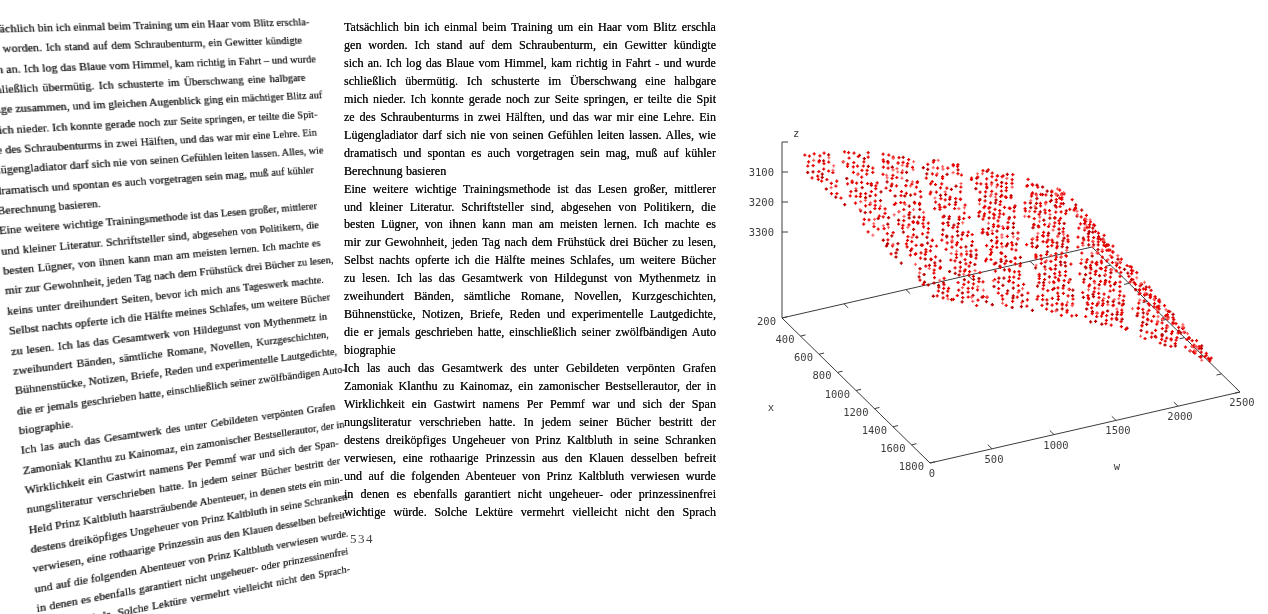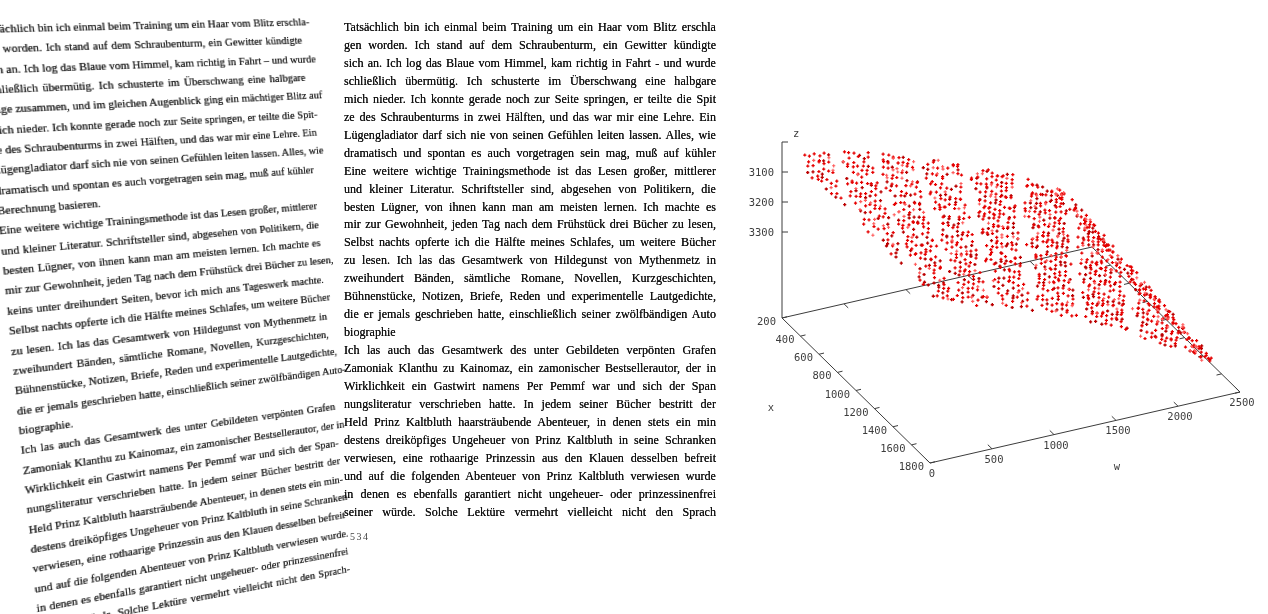--- a/index.html
+++ b/index.html
@@ -19,21 +19,21 @@
   .left-wrap .ln.noj{text-align-last:left;}
   .pageno-left{margin-top:7px;font-size:8px;letter-spacing:1px;color:#333;}
 
   
   .mid-wrap{position:absolute;left:344px;top:19px;width:372px;color:#131313;
     filter:blur(.22px);}
   .mid-wrap .ln{font-size:12.1px;line-height:17.95px;
     text-align:justify;text-align-last:justify;
     text-shadow:0 0 .5px #111;word-spacing:.5px;}
   .mid-wrap .ln.noj{text-align-last:left;}
-  .pageno-mid{margin-top:9px;margin-left:6px;font-size:10px;letter-spacing:1.5px;
+  .pageno-mid{margin-top:9px;margin-left:6px;font-size:13px;letter-spacing:1.5px;
     color:#444;filter:blur(.5px);}
 
   
   #plot{position:absolute;left:740px;top:0;width:528px;height:614px;}
   #plot .axis{stroke:#3c3c3c;stroke-width:1;fill:none;}
   #plot text{font-family:"DejaVu Sans Mono",monospace;font-size:10.5px;fill:#3d3d3d;}
   #plot .pts-main{stroke:#e60000;stroke-width:1.25;fill:none;}
   #plot .pts-dark{stroke:#bb0000;stroke-width:1.35;fill:none;}
   #plot .pts-lite{stroke:#ff5a5a;stroke-width:1.1;fill:none;}
 </style>
@@ -82,40 +82,40 @@
   <div class="mid-wrap">
     <div>
         <div class="ln">Tatsächlich bin ich einmal beim Training um ein Haar vom Blitz erschla</div>
         <div class="ln">gen worden. Ich stand auf dem Schraubenturm, ein Gewitter kündigte</div>
         <div class="ln">sich an. Ich log das Blaue vom Himmel, kam richtig in Fahrt - und wurde</div>
         <div class="ln">schließlich übermütig. Ich schusterte im Überschwang eine halbgare</div>
         <div class="ln">mich nieder. Ich konnte gerade noch zur Seite springen, er teilte die Spit</div>
         <div class="ln">ze des Schraubenturms in zwei Hälften, und das war mir eine Lehre. Ein</div>
         <div class="ln">Lügengladiator darf sich nie von seinen Gefühlen leiten lassen. Alles, wie</div>
         <div class="ln">dramatisch und spontan es auch vorgetragen sein mag, muß auf kühler</div>
+        <div class="ln noj">Berechnung basieren</div>
         <div class="ln">Eine weitere wichtige Trainingsmethode ist das Lesen großer, mittlerer</div>
         <div class="ln">und kleiner Literatur. Schriftsteller sind, abgesehen von Politikern, die</div>
         <div class="ln">besten Lügner, von ihnen kann man am meisten lernen. Ich machte es</div>
         <div class="ln">mir zur Gewohnheit, jeden Tag nach dem Frühstück drei Bücher zu lesen,</div>
         <div class="ln">Selbst nachts opferte ich die Hälfte meines Schlafes, um weitere Bücher</div>
         <div class="ln">zu lesen. Ich las das Gesamtwerk von Hildegunst von Mythenmetz in</div>
         <div class="ln">zweihundert Bänden, sämtliche Romane, Novellen, Kurzgeschichten,</div>
         <div class="ln">Bühnenstücke, Notizen, Briefe, Reden und experimentelle Lautgedichte,</div>
         <div class="ln">die er jemals geschrieben hatte, einschließlich seiner zwölfbändigen Auto</div>
         <div class="ln noj">biographie</div>
         <div class="ln">Ich las auch das Gesamtwerk des unter Gebildeten verpönten Grafen</div>
         <div class="ln">Zamoniak Klanthu zu Kainomaz, ein zamonischer Bestsellerautor, der in</div>
         <div class="ln">Wirklichkeit ein Gastwirt namens Per Pemmf war und sich der Span</div>
         <div class="ln">nungsliteratur verschrieben hatte. In jedem seiner Bücher bestritt der</div>
-        <div class="ln">Held Prinz Kaltbluth haarsträubende Abenteuer, in denen stets ein min</div>
         <div class="ln">destens dreiköpfiges Ungeheuer von Prinz Kaltbluth in seine Schranken</div>
         <div class="ln">verwiesen, eine rothaarige Prinzessin aus den Klauen desselben befreit</div>
         <div class="ln">und auf die folgenden Abenteuer von Prinz Kaltbluth verwiesen wurde</div>
         <div class="ln">in denen es ebenfalls garantiert nicht ungeheuer- oder prinzessinenfrei</div>
-        <div class="ln">seiner würde. Solche Lektüre vermehrt vielleicht nicht den Sprach</div>
+        <div class="ln">wichtige würde. Solche Lektüre vermehrt vielleicht nicht den Sprach</div>
       </div>
     <div class="pageno-mid">534</div>
   </div>
 
   <svg id="plot" viewBox="0 0 528 614">
       <g>
         <path d="M42 142 L42 318 M42 318 L190 463 L500 392 M42 318 L352 247 L500 392 M42 142 h6 M42 172 h6 M42 202 h6 M42 232 h6 M42 318 l5 -1.2 M60.5 336.125 l5 -1.2 M370.5 265.125 l-5 1.2 M79 354.25 l5 -1.2 M389 283.25 l-5 1.2 M97.5 372.375 l5 -1.2 M407.5 301.375 l-5 1.2 M116 390.5 l5 -1.2 M426 319.5 l-5 1.2 M134.5 408.625 l5 -1.2 M444.5 337.625 l-5 1.2 M153 426.75 l5 -1.2 M463 355.75 l-5 1.2 M171.5 444.875 l5 -1.2 M481.5 373.875 l-5 1.2 M190 463 l5 -1.2 M500 392 l-5 1.2 M190 463 l-4.2 -4.1 M252 448.8 l-4.2 -4.1 M104 303.8 l4.2 4.1 M314 434.6 l-4.2 -4.1 M166 289.6 l4.2 4.1 M376 420.4 l-4.2 -4.1 M228 275.4 l4.2 4.1 M438 406.2 l-4.2 -4.1 M290 261.2 l4.2 4.1 M500 392 l-4.2 -4.1 M352 247 l4.2 4.1" class="axis"></path>
         <text x="34" y="176" text-anchor="end">3100</text>
         <text x="34" y="206" text-anchor="end">3200</text>
         <text x="34" y="236" text-anchor="end">3300</text>

